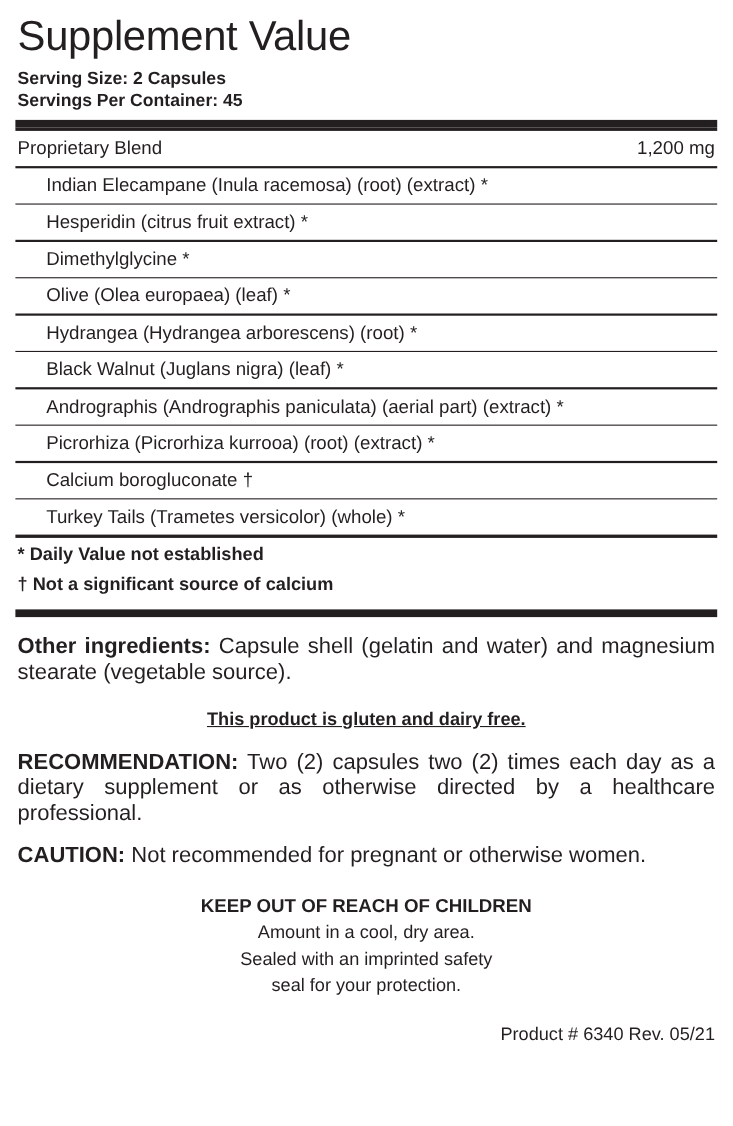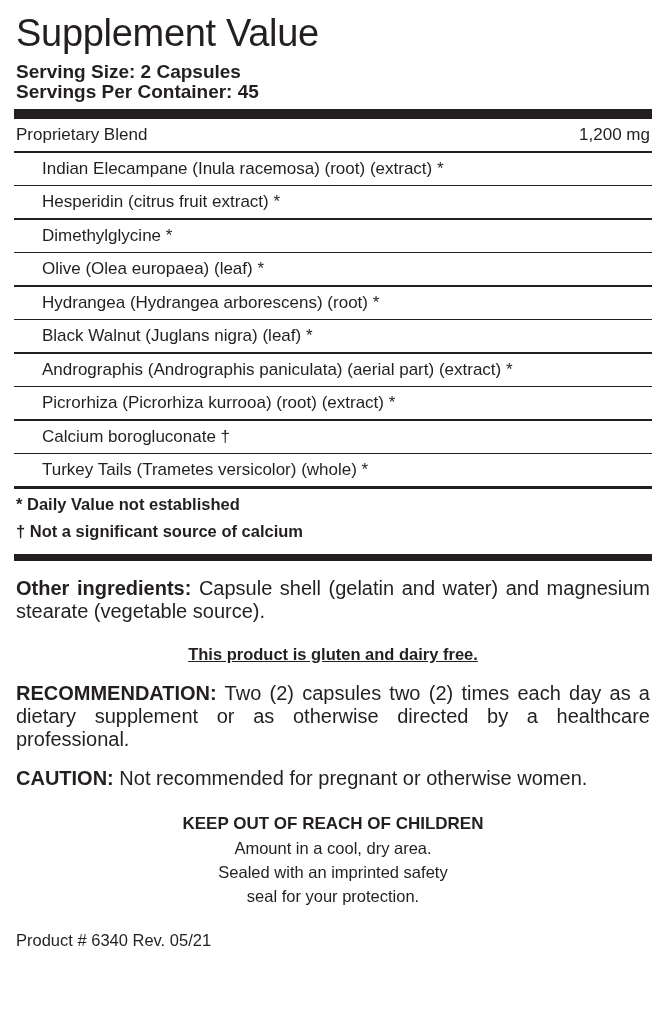--- a/index.html
+++ b/index.html
@@ -27,21 +27,21 @@
     border: 0;
   }
   .title {
     font-size: 38px;
     font-weight: 400;
     letter-spacing: -0.3px;
     line-height: 46px;
     margin: 2px 0 6px 2px;
   }
   .serving-line {
-    font-size: 19px;
+    font-size: 16px;
     font-weight: bold;
     line-height: 20px;
     margin-left: 2px;
   }
 
   .rule-thick {
     height: 7px;
     background: #231f20;
     margin-top: 7px;
   }
@@ -108,21 +108,21 @@
     font-weight: bold;
     line-height: 24px;
     margin-top: 22px;
   }
   .center-line {
     text-align: center;
     font-size: 16.5px;
     line-height: 24px;
   }
   .product-line {
-    text-align: left;
+    text-align: right;
     font-size: 16.5px;
     line-height: 24px;
     margin-top: 20px;
   }
 </style>
 </head>
 <body>
 
 <div class="page">
 

